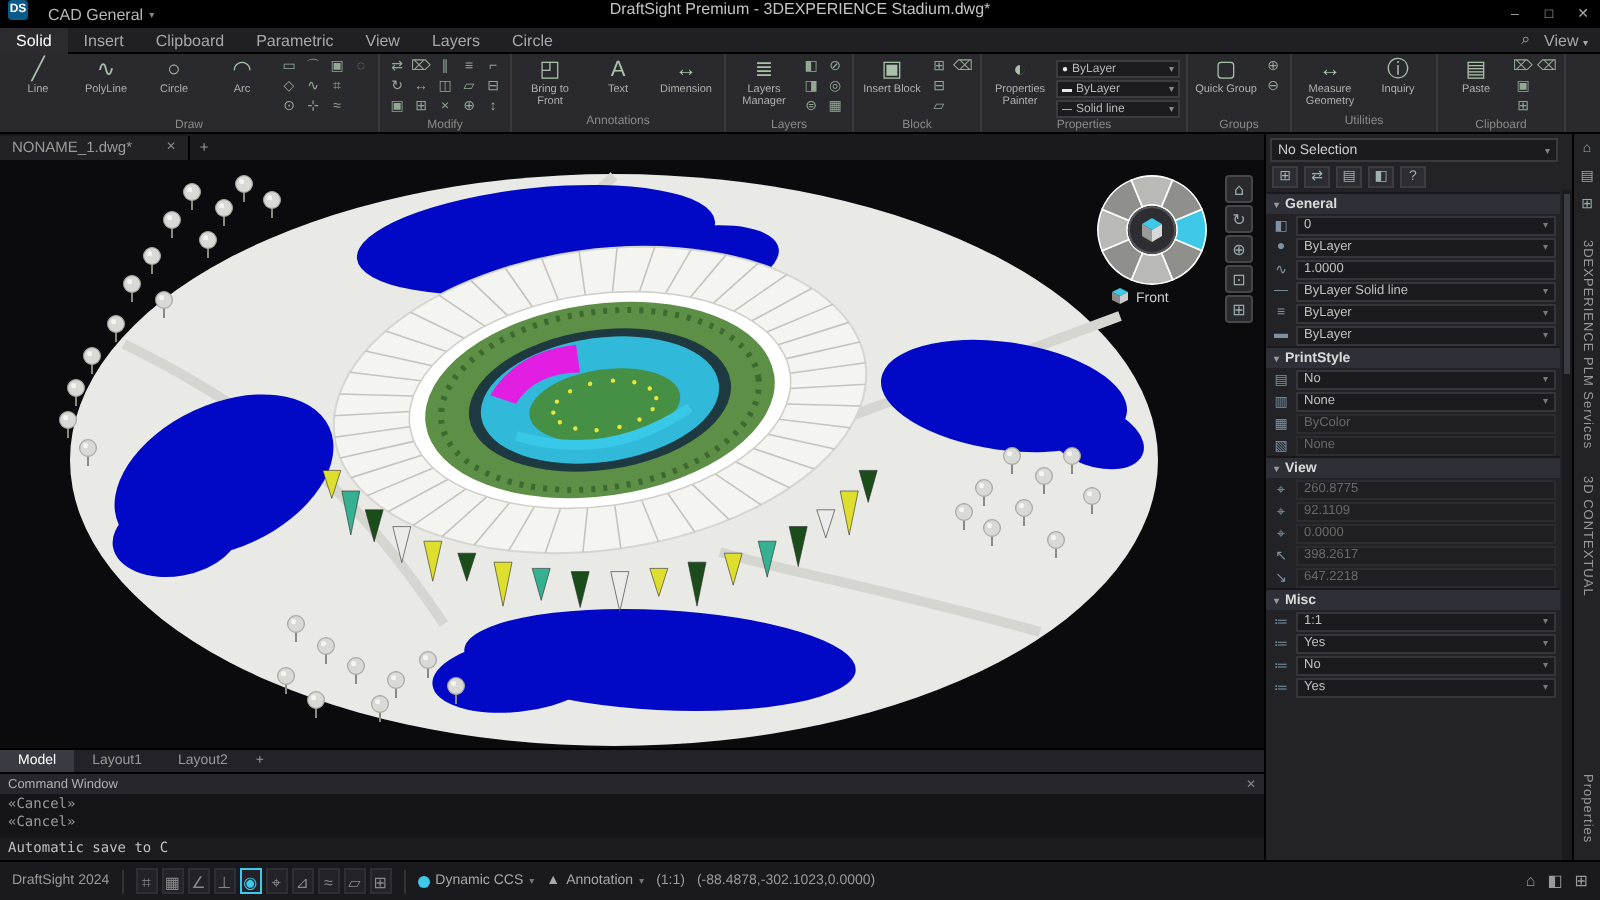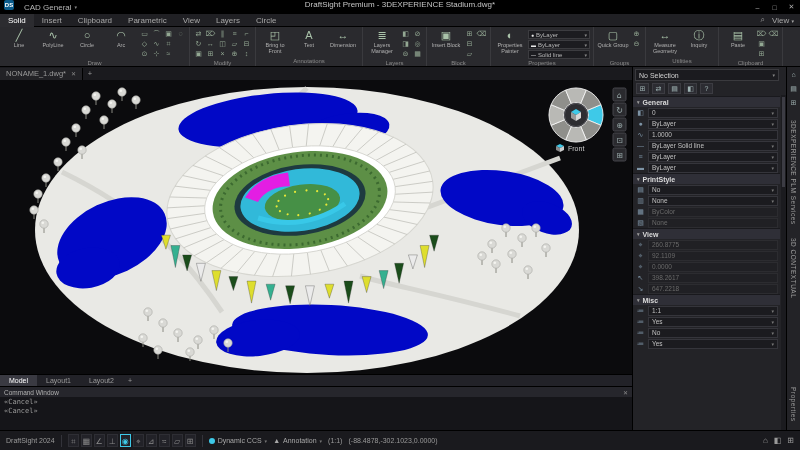--- a/index.html
+++ b/index.html
@@ -29,21 +29,21 @@
 .rgrid{display:grid;grid-auto-flow:column;grid-template-rows:repeat(3,10px);gap:0 1px;margin-top:1px}
 .rsmall{width:11px;height:10px;font-size:7px;color:#93a893;text-align:center;line-height:10px}
 .rcombos{display:flex;flex-direction:column;gap:1px;margin-top:2px}
 .rcombo{width:62px;height:9px;background:#1c1c20;border:1px solid #3c3c40;font-size:6px;color:#b8b8b8;display:flex;align-items:center;padding:0 2px;gap:2px}
 .rcombo .cic{font-size:5px;color:#e8e8e8}
 .rcombo .arr{margin-left:auto;color:#888;font-size:5px}
 
 .main{flex:1;display:flex;min-height:0}
 .vcol{width:632px;display:flex;flex-direction:column}
 .doctabs{height:13px;background:#1a1a1e;display:flex;align-items:flex-end;font-size:7.5px;flex:0 0 auto}
-.dtab{padding:0 6px;height:12px;line-height:12px;background:#222226;color:#9a9a9a;display:flex;gap:5px;border-right:1px solid #000;}
+.dtab{padding:0 6px;height:12px;line-height:12px;background:#222226;color:#9a9a9a;display:flex;gap:17px;border-right:1px solid #000;}
 .dtab.active{background:#2f2f36;color:#e8e8e8}
 .dtab .dx{color:#8a8a8a;font-size:6px}
 .dplus{width:14px;text-align:center;color:#9a9a9a;height:12px;line-height:12px}
 .viewport{height:294px;position:relative;background:#0b0b0d;flex:0 0 auto}
 .modeltabs{height:12px;background:#222228;display:flex;font-size:7px;align-items:center;border-top:1px solid #000;flex:0 0 auto}
 .mtab2{padding:0 9px;height:12px;line-height:12px;color:#9a9a9a}
 .mtab2.active{background:#3a3a42;color:#fff}
 .mplus{padding:0 5px;color:#9a9a9a}
 
 .cmdwin{height:44px;background:#151519;border-top:1px solid #000;display:flex;flex-direction:column;flex:0 0 auto}
@@ -550,20 +550,21 @@
         </div>
       <div class="cmdwin">
         <div class="cmdtitle">
           <span>Command Window</span>
           <span class="cx">✕</span>
         </div>
         <div class="cmdlines">
             <div class="cline">«Cancel»</div>
             <div class="cline">«Cancel»</div>
           </div>
+        <div class="cmdmsg">Automatic save to C</div>
       </div>
     </div>
 
     <div class="rpanel">
       <div class="psel">
         <span>No Selection</span>
         <span class="arr">▾</span>
       </div>
       <div class="ptools">
           <div class="ptool">⊞</div>

